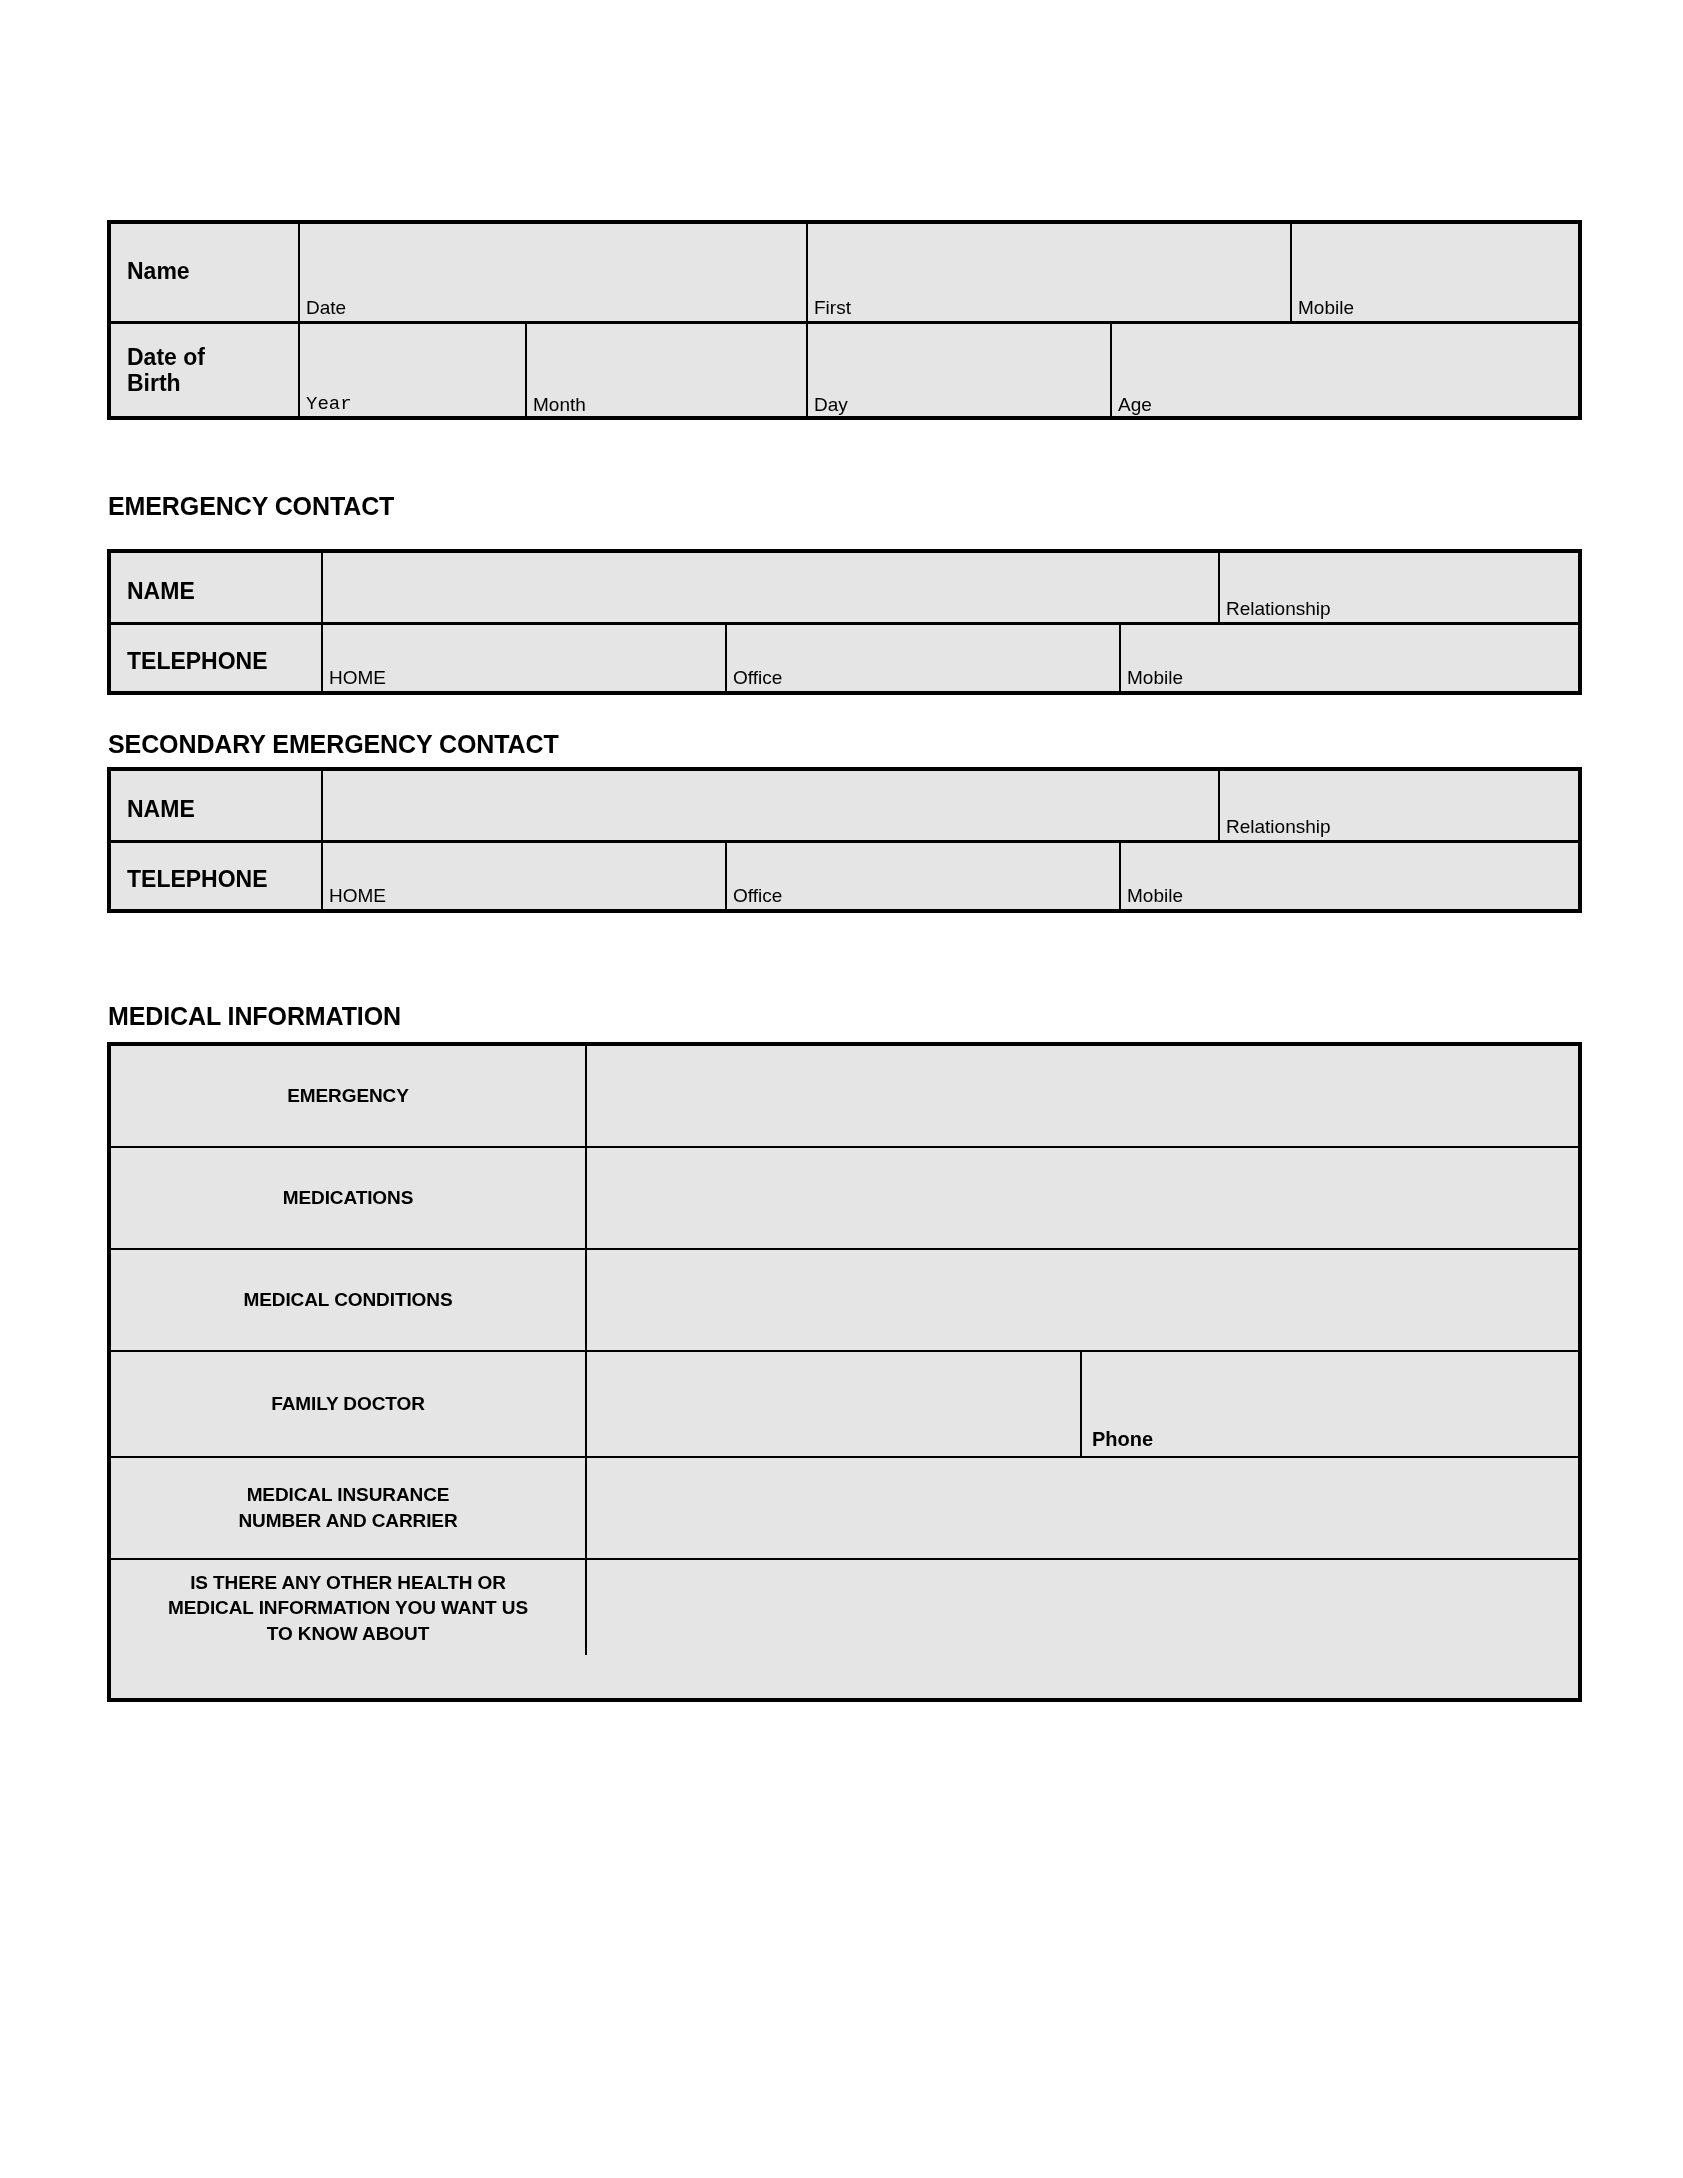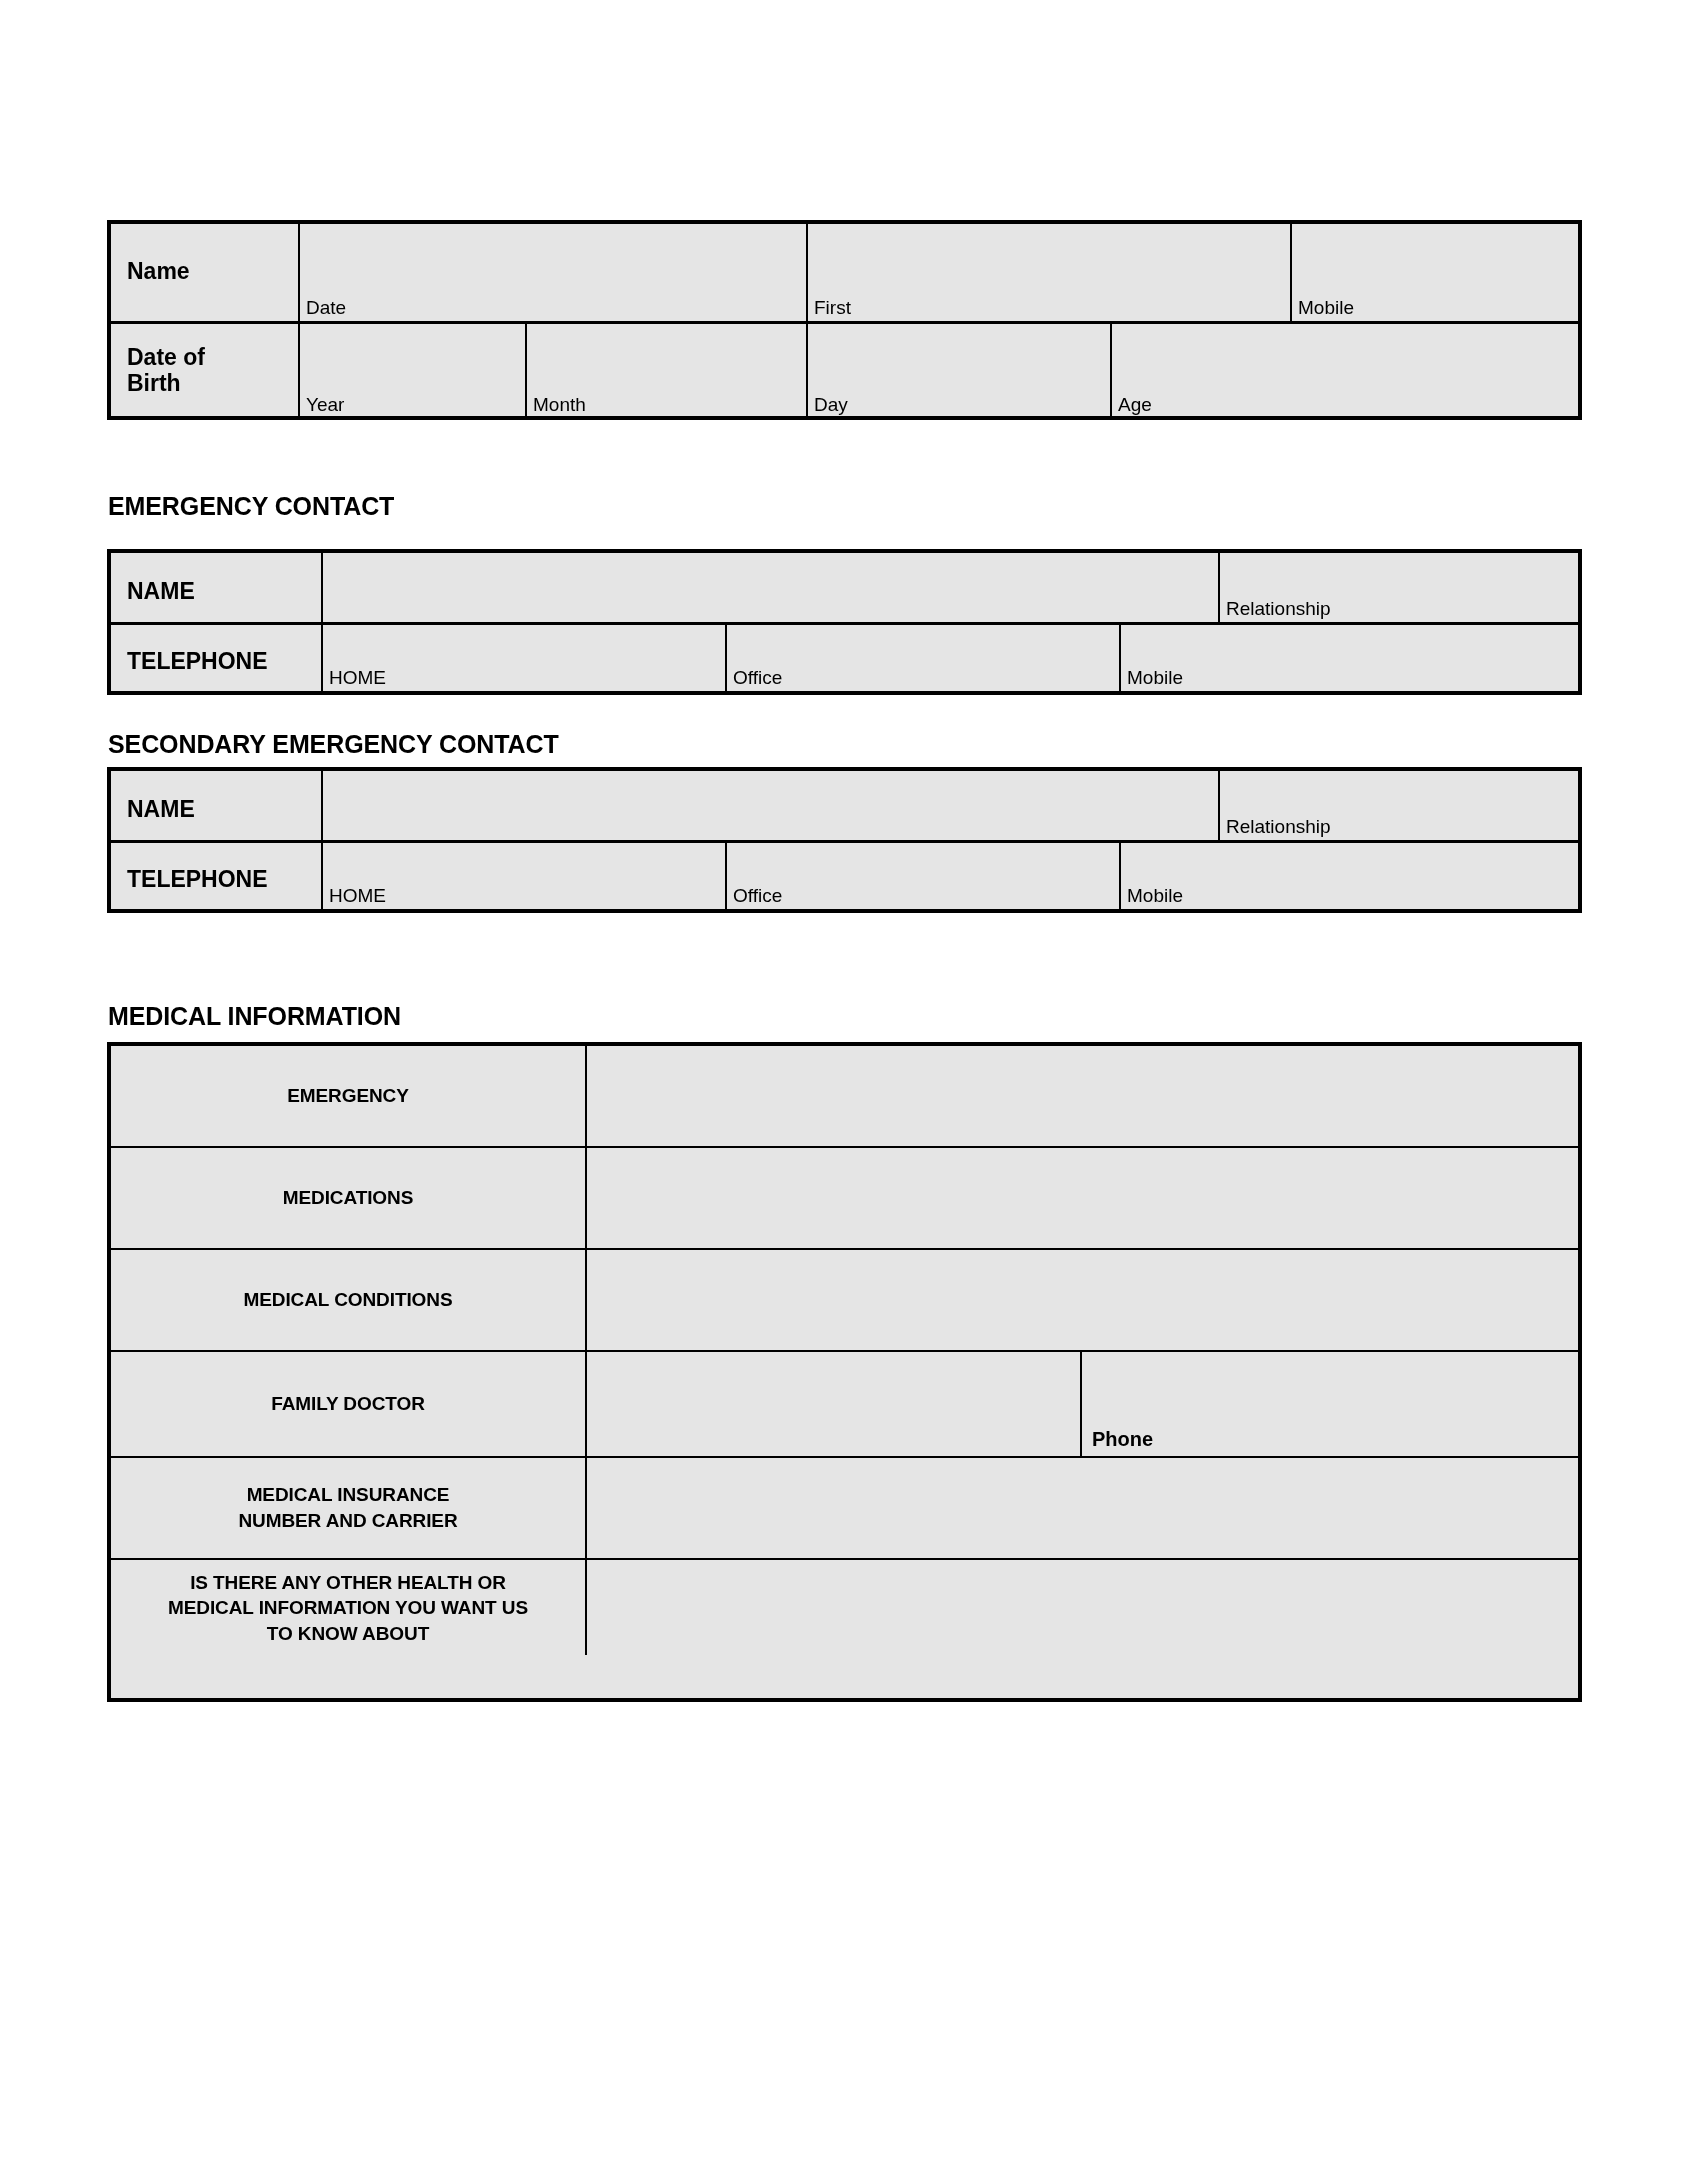--- a/index.html
+++ b/index.html
@@ -139,21 +139,21 @@
         <span class="cap">Mobile</span>
       </div>
     </div>
 
     <div class="row" style="height:94px;">
       <div class="lbl-bold" style="left:16px; top:20px;">
         <span>Date of</span><br>
         <span>Birth</span>
       </div>
 
-      <div class="cell vline" style="left:187px; width:227px;">
+      <div class="cell vline" style="left:187px; width:227px;font-family:Liberation Mono, monospace;">
         <span class="cap">Year</span>
       </div>
 
       <div class="cell vline" style="left:414px; width:281px;">
         <span class="cap">Month</span>
       </div>
 
       <div class="cell vline" style="left:695px; width:304px;">
         <span class="cap">Day</span>
       </div>

